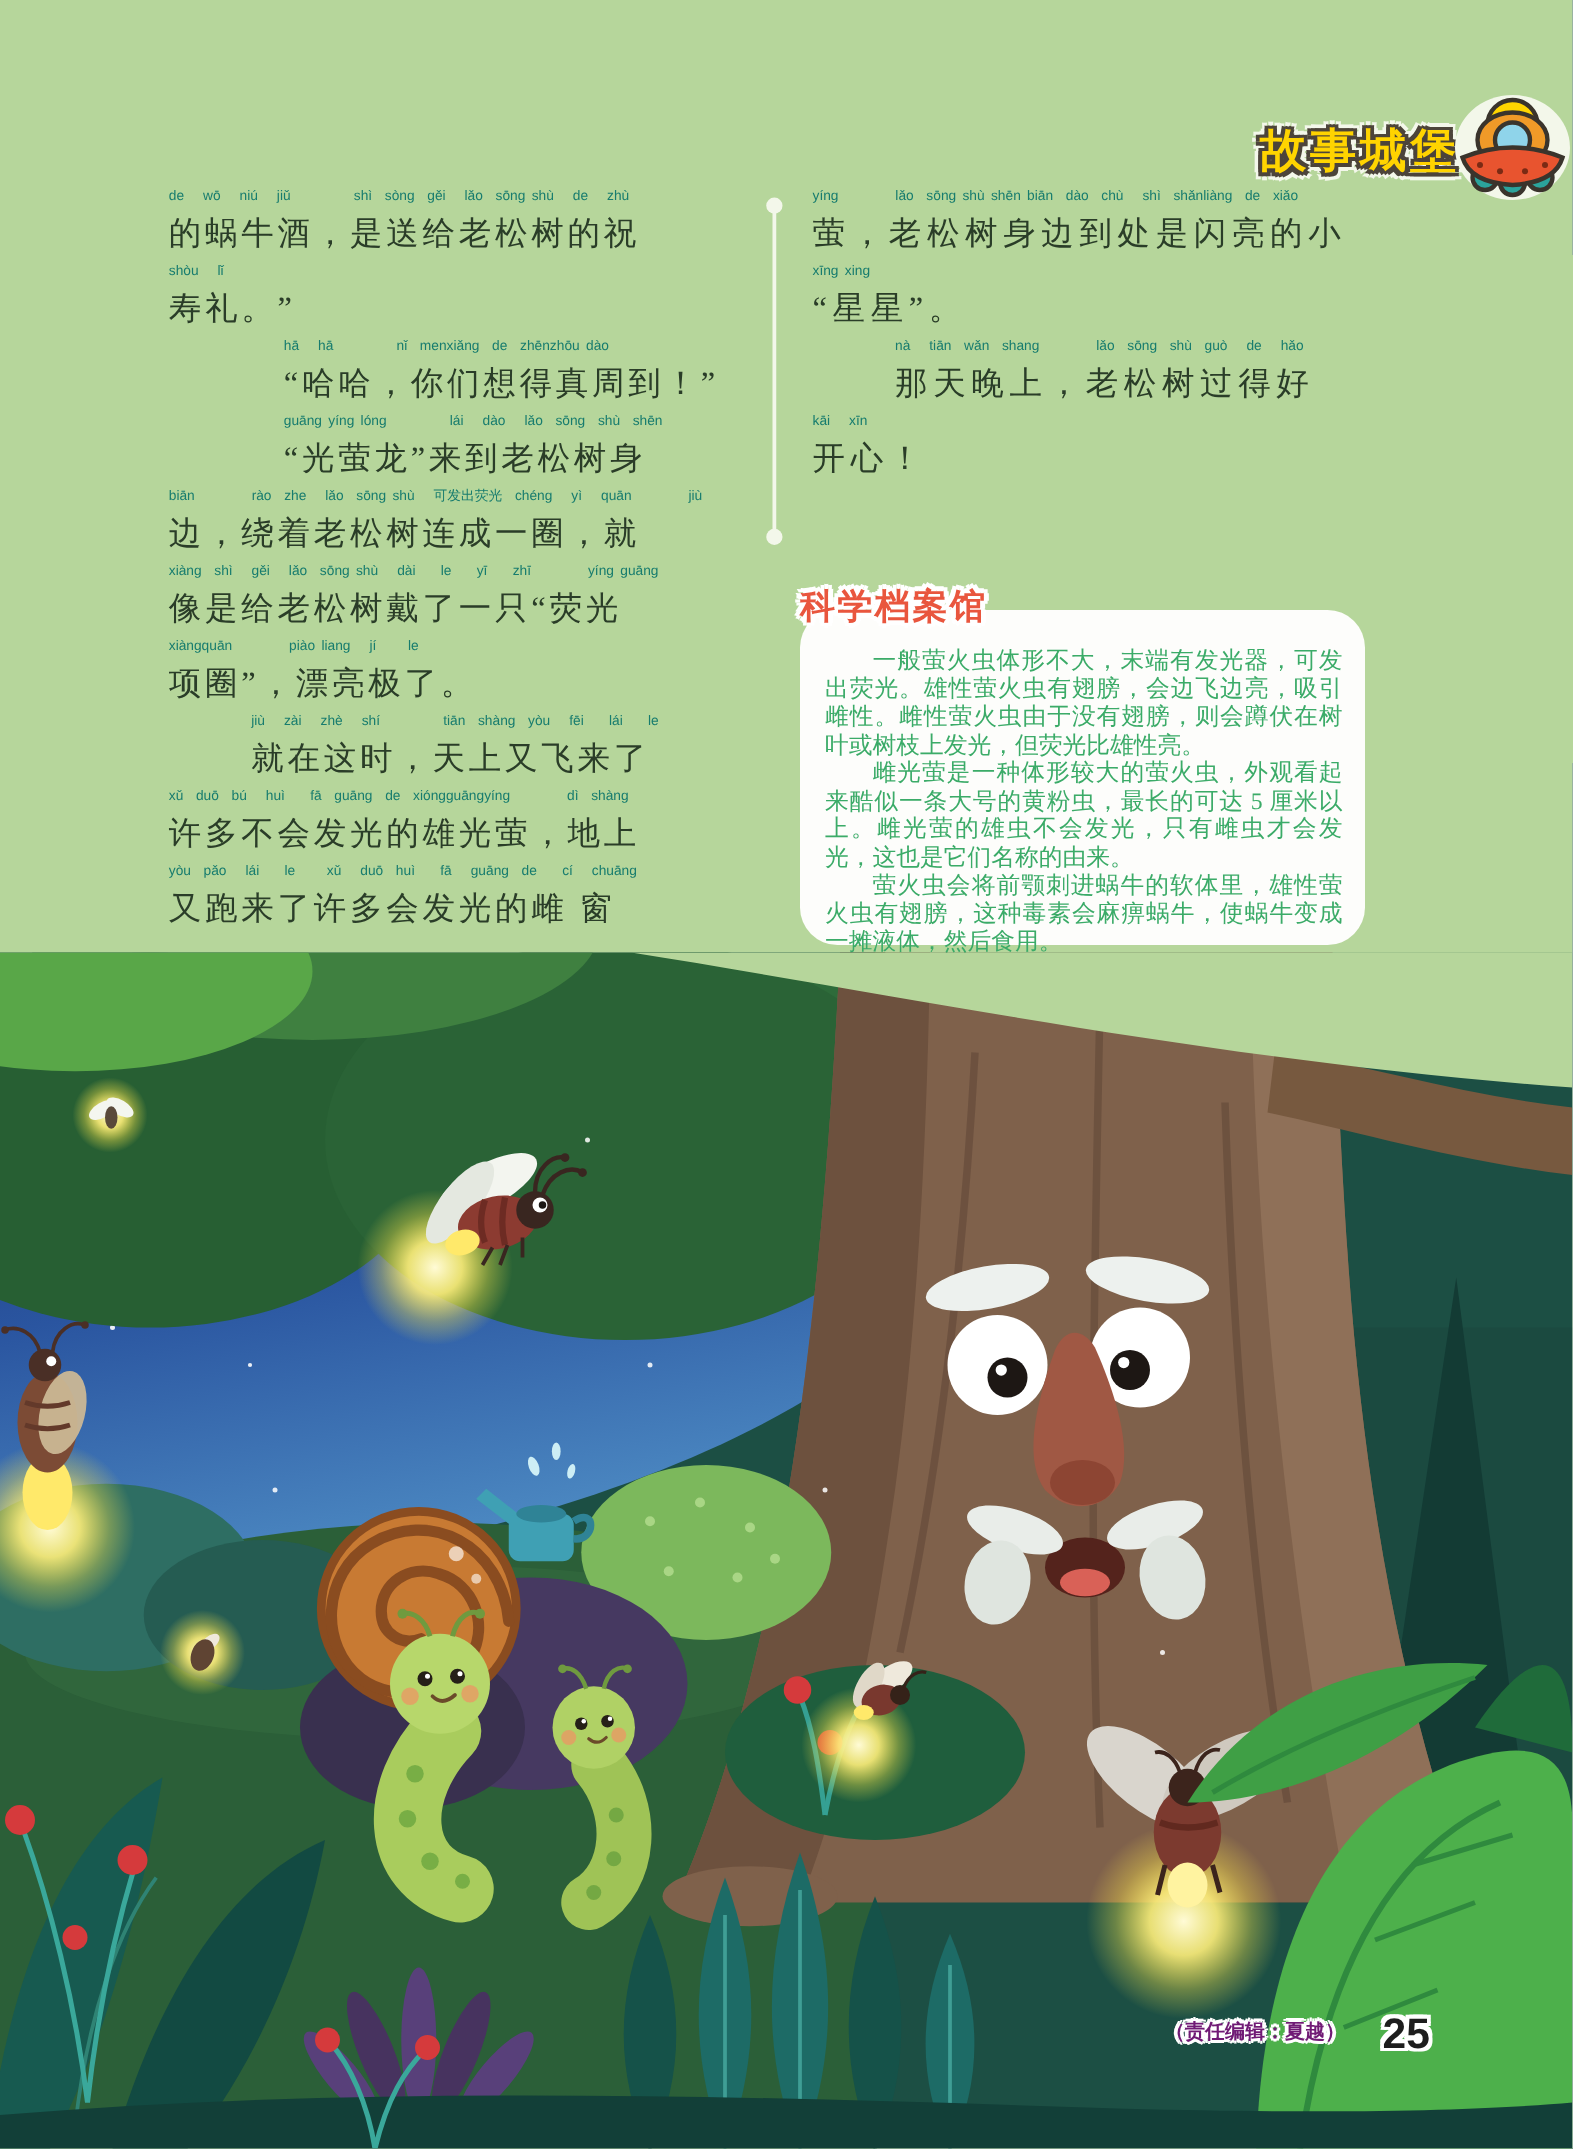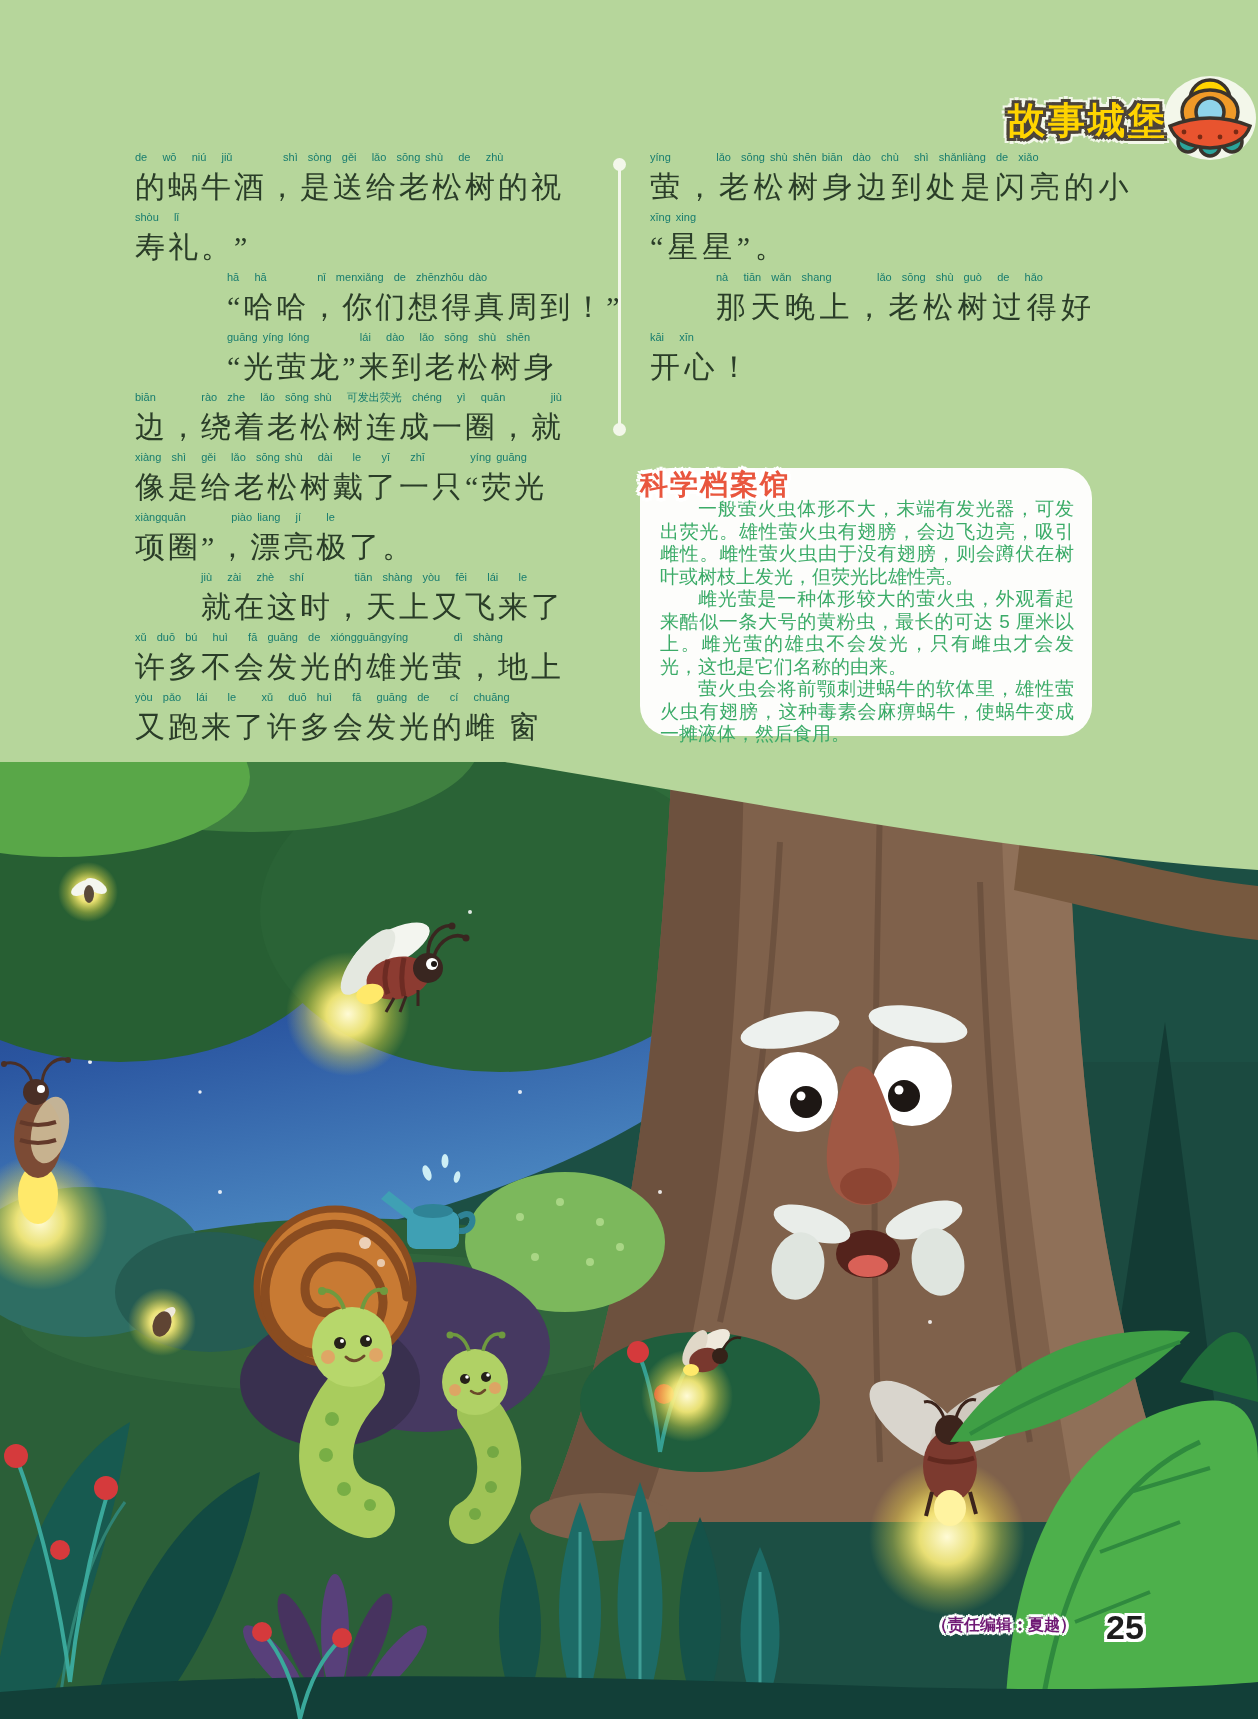--- a/index.html
+++ b/index.html
@@ -16,35 +16,35 @@
       -6px 0 0 #f3f7ea, 6px 0 0 #f3f7ea, 0 -6px 0 #f3f7ea, 0 6px 0 #f3f7ea,
       -5px -5px 0 #f3f7ea, 5px -5px 0 #f3f7ea, -5px 5px 0 #f3f7ea, 5px 5px 0 #f3f7ea;}
   .badge-ufo{position:absolute;left:162px;top:0px;}
 
   
   .col{position:absolute;top:148px;}
   .col-left{left:135px;width:440px;}
   .col-right{left:650px;width:492px;}
   .line{height:60px;}
   .py{white-space:pre;font-size:11px;line-height:18px;color:#177c6e;word-spacing:2px;}
-  .zh{font-family:"Liberation Serif","DejaVu Serif",serif;font-size:30px;line-height:42px;
+  .zh{font-family:"Liberation Serif","DejaVu Serif",serif;font-size:26px;line-height:42px;
       color:#2a3d28;letter-spacing:3px;white-space:pre;}
   .col-right .zh{letter-spacing:4.5px;}
   .ind{padding-left:66px;}
   .ind-q{padding-left:92px;}
 
   
   .divider{position:absolute;left:618px;top:166px;width:3px;height:262px;background:#f3f7ea;}
   .divider .dot{position:absolute;left:-5px;width:13px;height:13px;border-radius:50%;background:#f3f7ea;}
   .divider .dot.top{top:-8px;}
   .divider .dot.bottom{bottom:-8px;}
 
   
-  .sci-box{position:absolute;left:640px;top:468px;width:452px;height:268px;background:#fdfdfb;
-           border-radius:30px;box-sizing:border-box;padding:30px 18px 0 20px;}
+  .sci-box{position:absolute;left:640px;top:488px;width:452px;height:268px;background:#fdfdfb;
+           border-radius:30px;box-sizing:border-box;padding:30px 18px 0 20px;font-family:Liberation Serif, serif;}
   .sci-title{position:absolute;left:640px;top:466px;width:452px;text-align:left;
     font-size:28px;font-weight:bold;letter-spacing:2px;color:#e9563e;
     text-shadow:
       -3px -3px 0 #fff, 3px -3px 0 #fff, -3px 3px 0 #fff, 3px 3px 0 #fff,
       0 -4px 0 #fff, 0 4px 0 #fff, -4px 0 0 #fff, 4px 0 0 #fff;}
   .sci-p{margin:0;text-indent:2em;font-size:19px;line-height:22.5px;color:#3bab68;
          text-align:justify;}
 
   
   .illus{position:absolute;left:0;top:762px;width:1258px;height:957px;overflow:hidden;}

